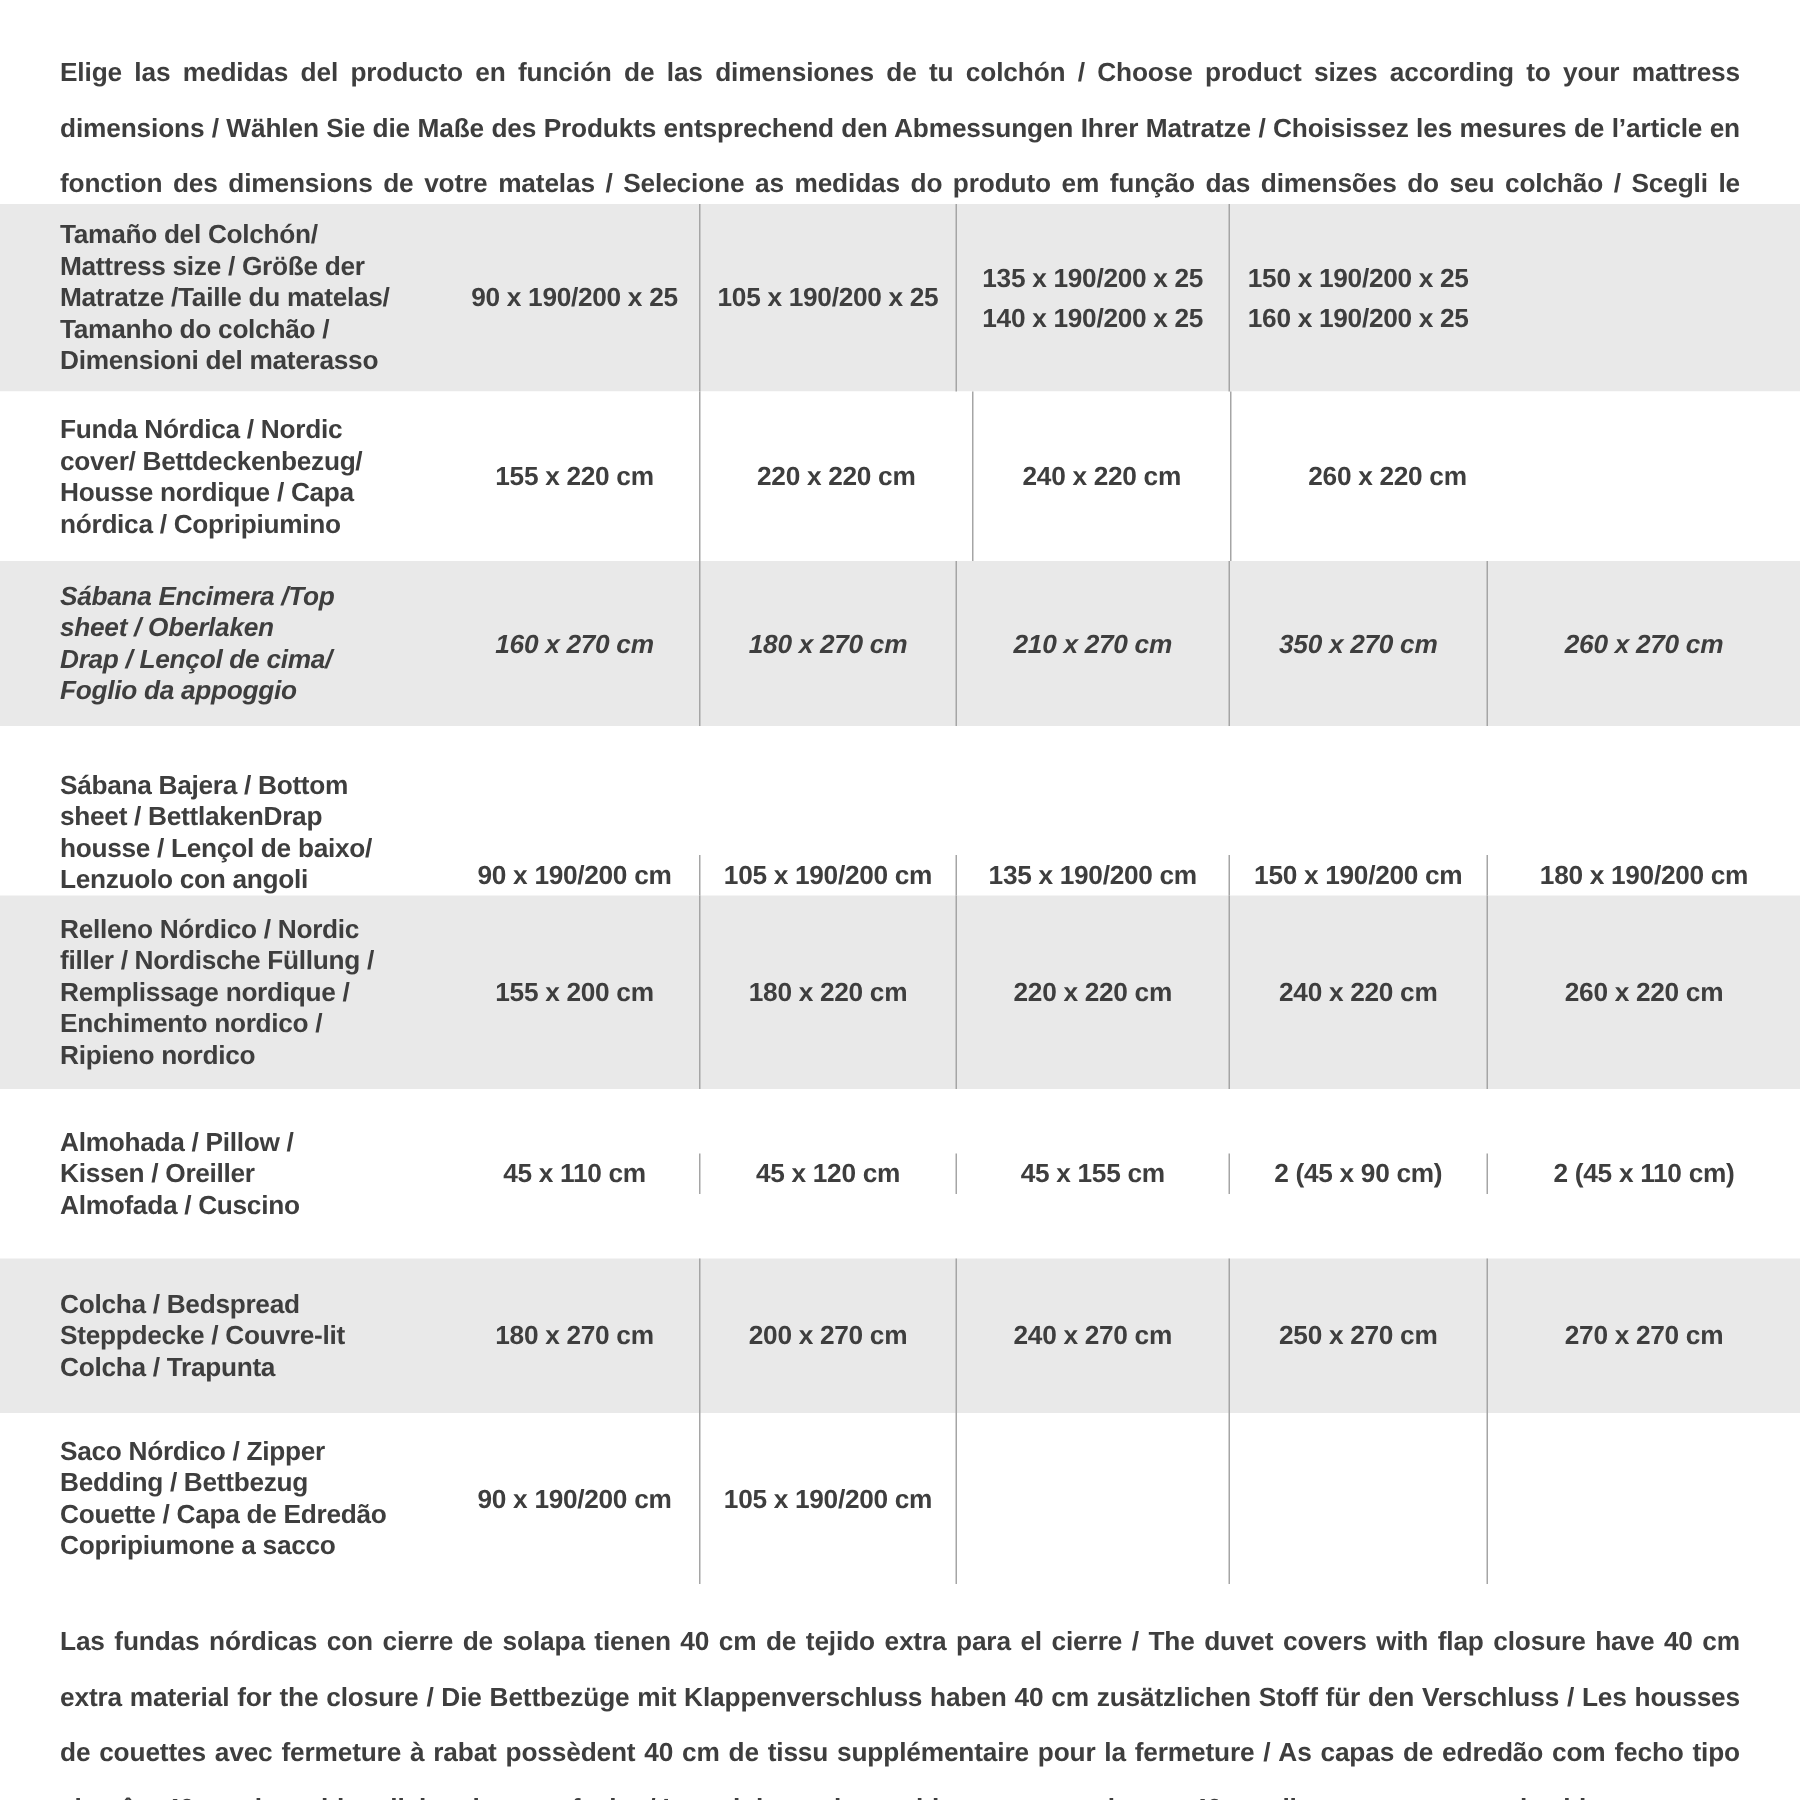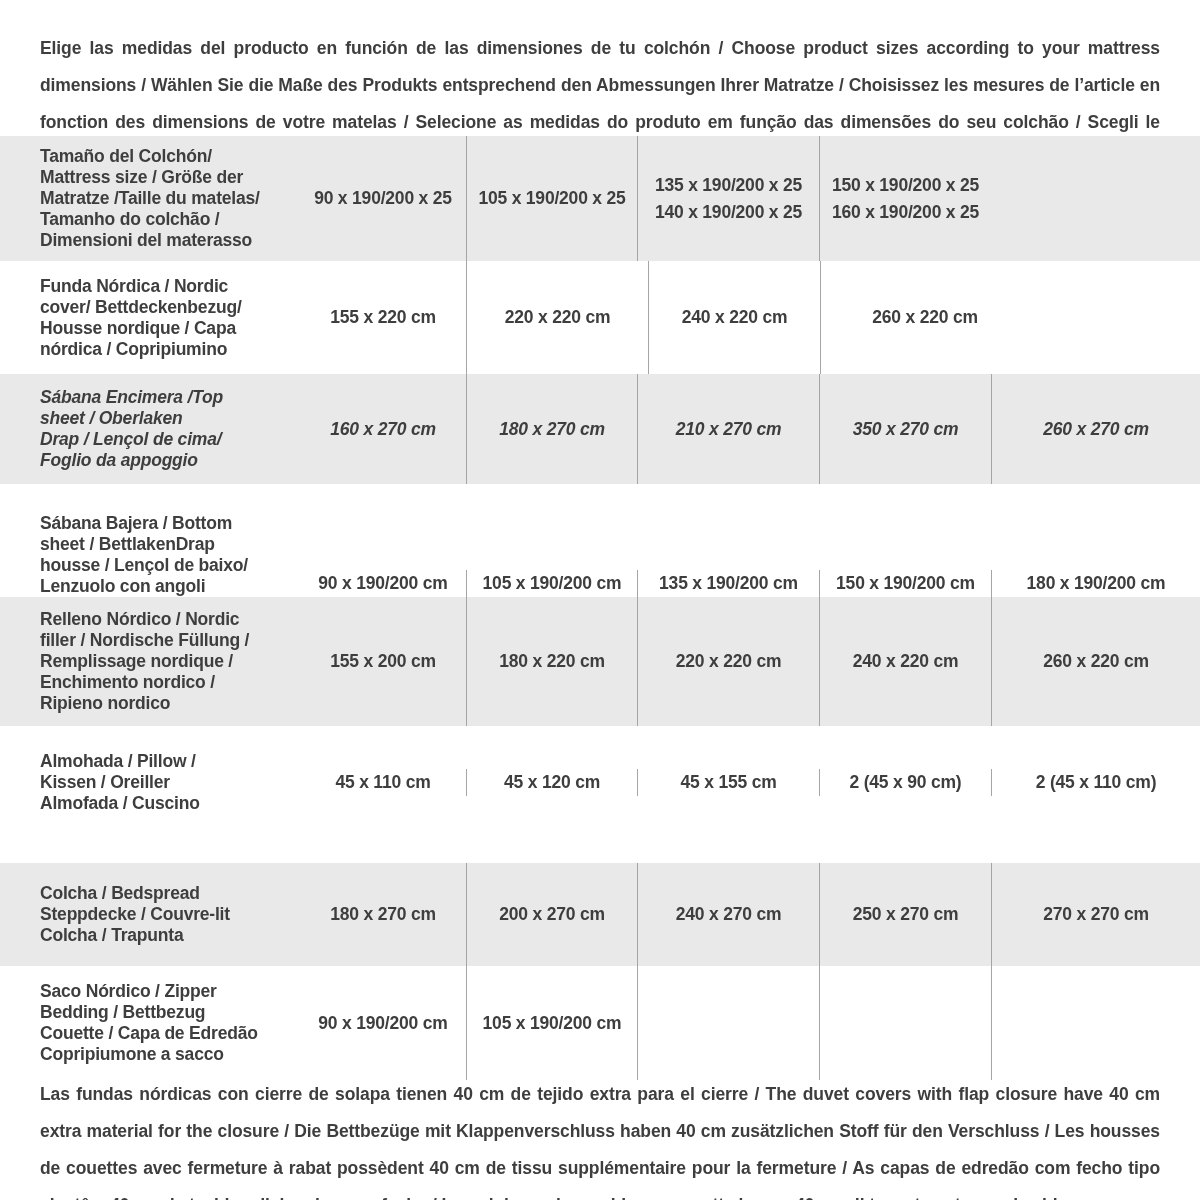--- a/index.html
+++ b/index.html
@@ -41,21 +41,21 @@
     width: 1200px;
   }
   .t-row.gray { background: var(--row-gray, #e9e9e9); }
   .t-row.white { background: #ffffff; }
   .r0 { height: 125px; }
   .r1 { height: 113px; }
   .r2 { height: 110px; font-style: italic; }
   .r3 { height: 113px; align-items: flex-end; }
   .r4 { height: 129px; }
   .r5 { height: 113px; align-items: center; }
-  .r6 { height: 103px; margin-top: 24px; }
+  .r6 { height: 103px; }
   .r7 { height: 114px; }
 
   .cell {
     box-sizing: border-box;
     display: flex;
     align-items: center;
     white-space: pre-line;
     font-size: 17.5px;
     letter-spacing: -0.2px;
   }

